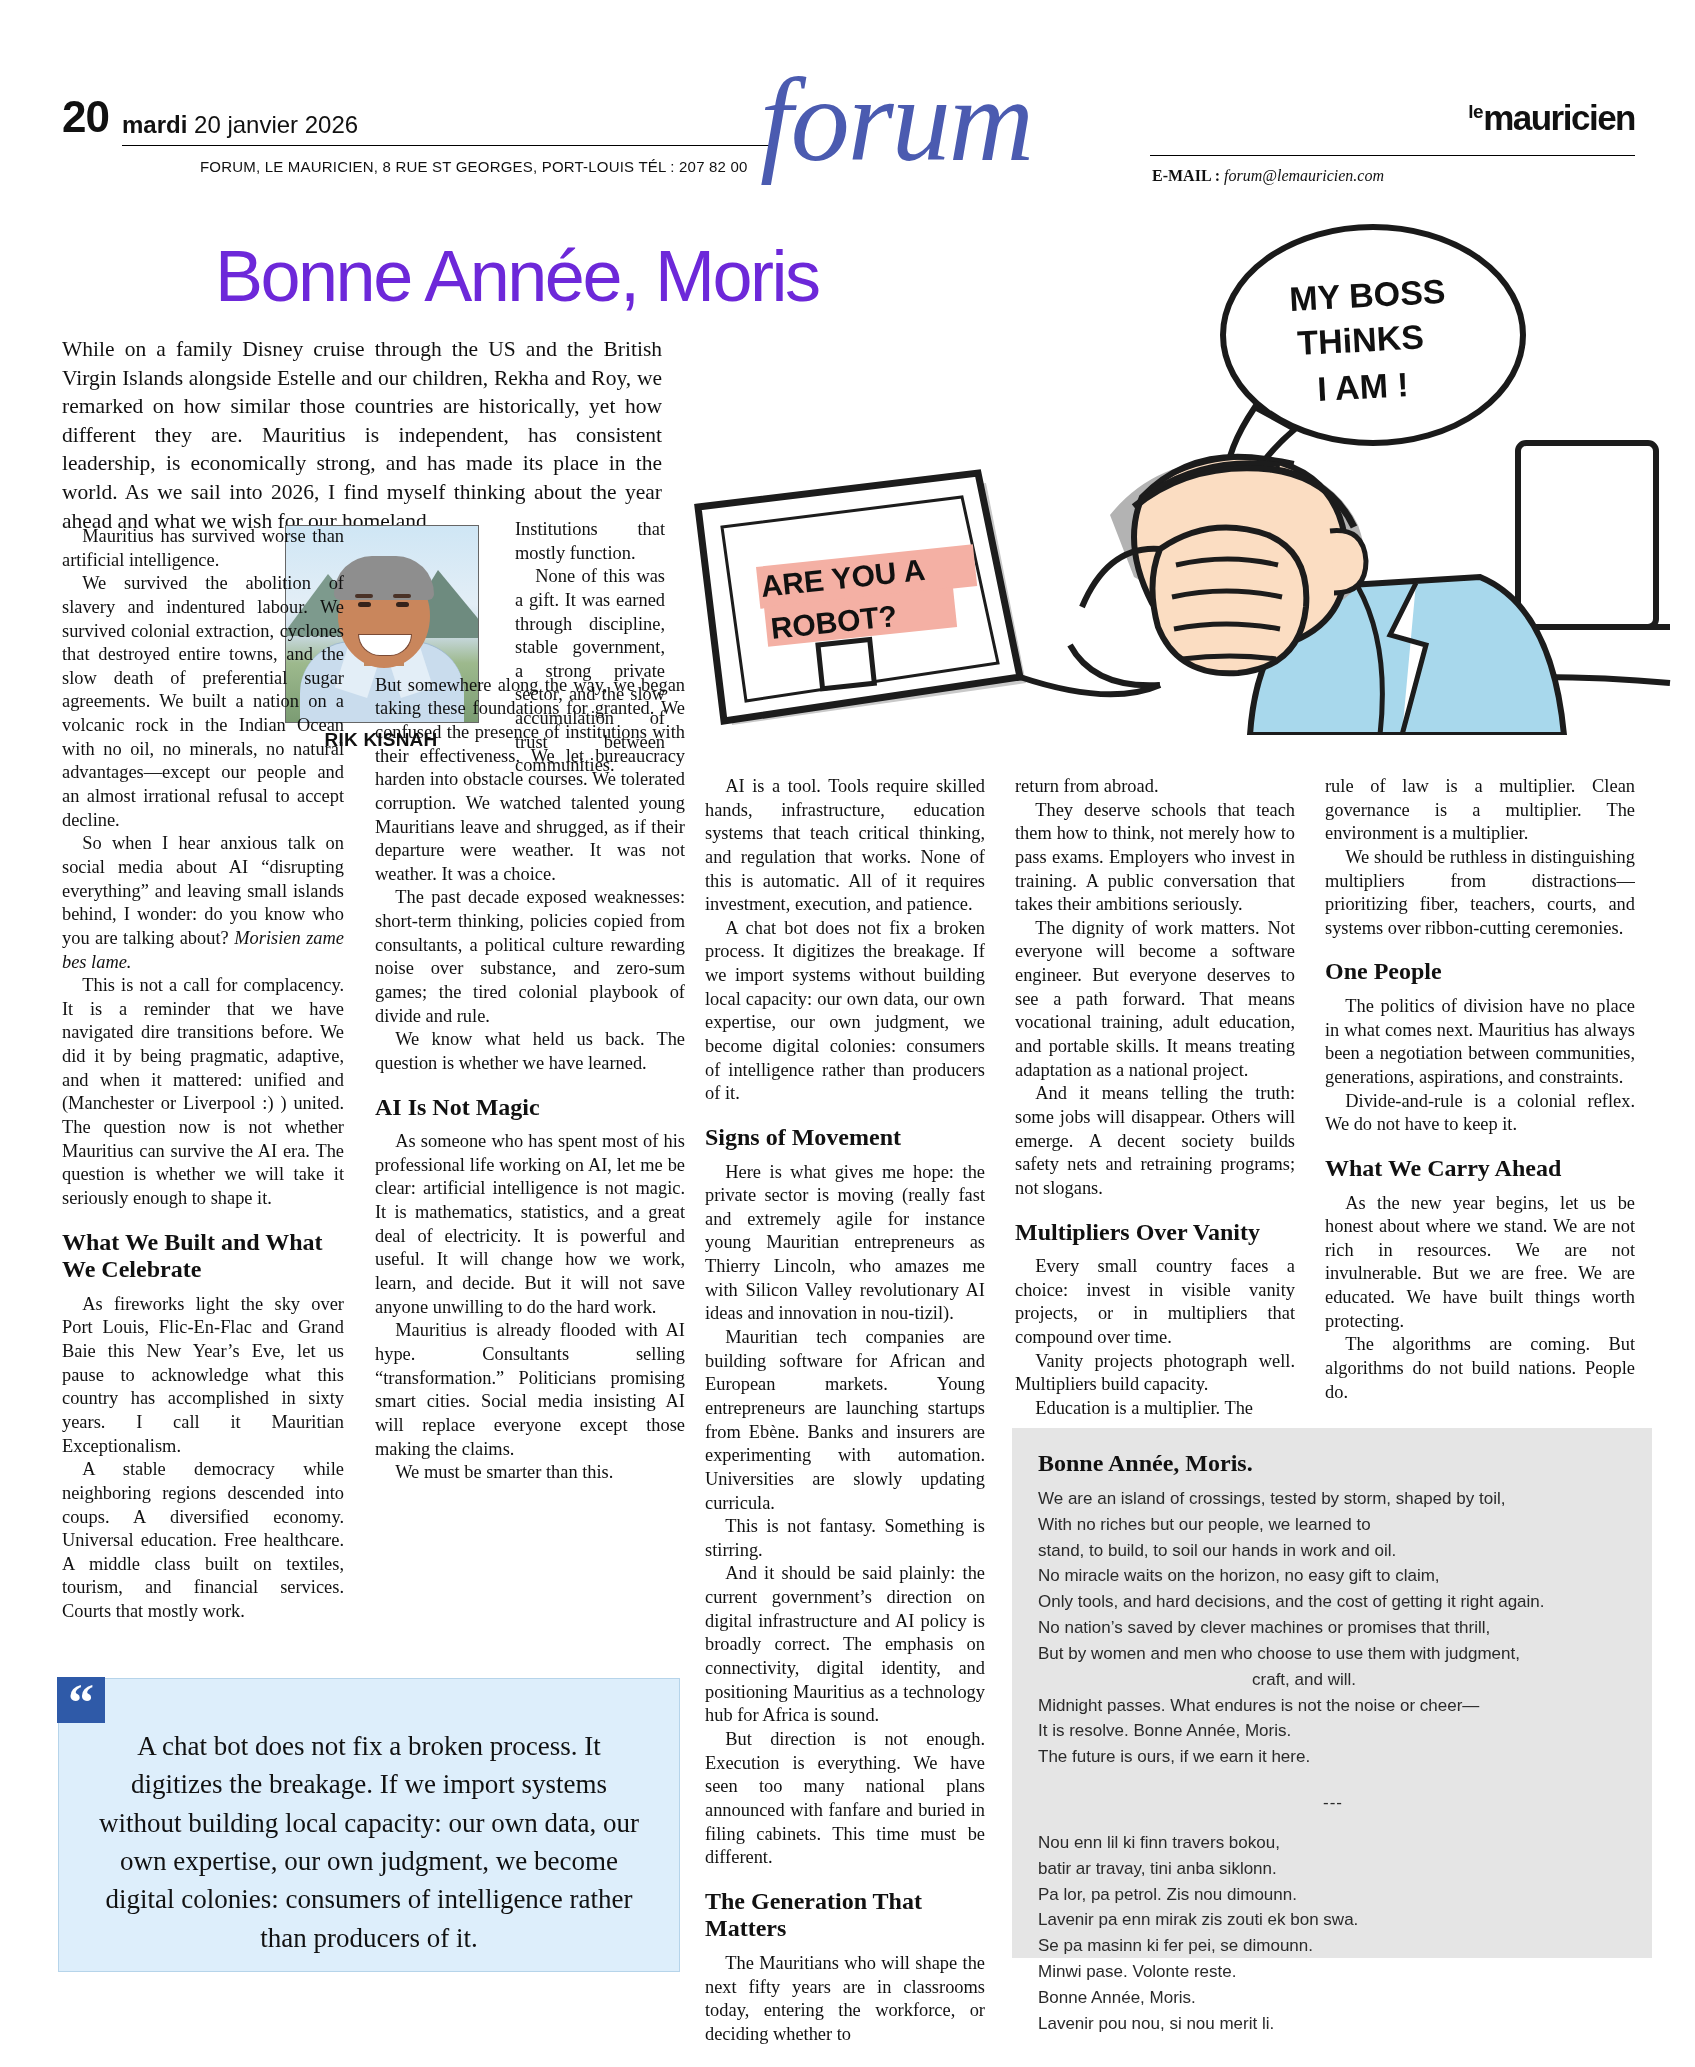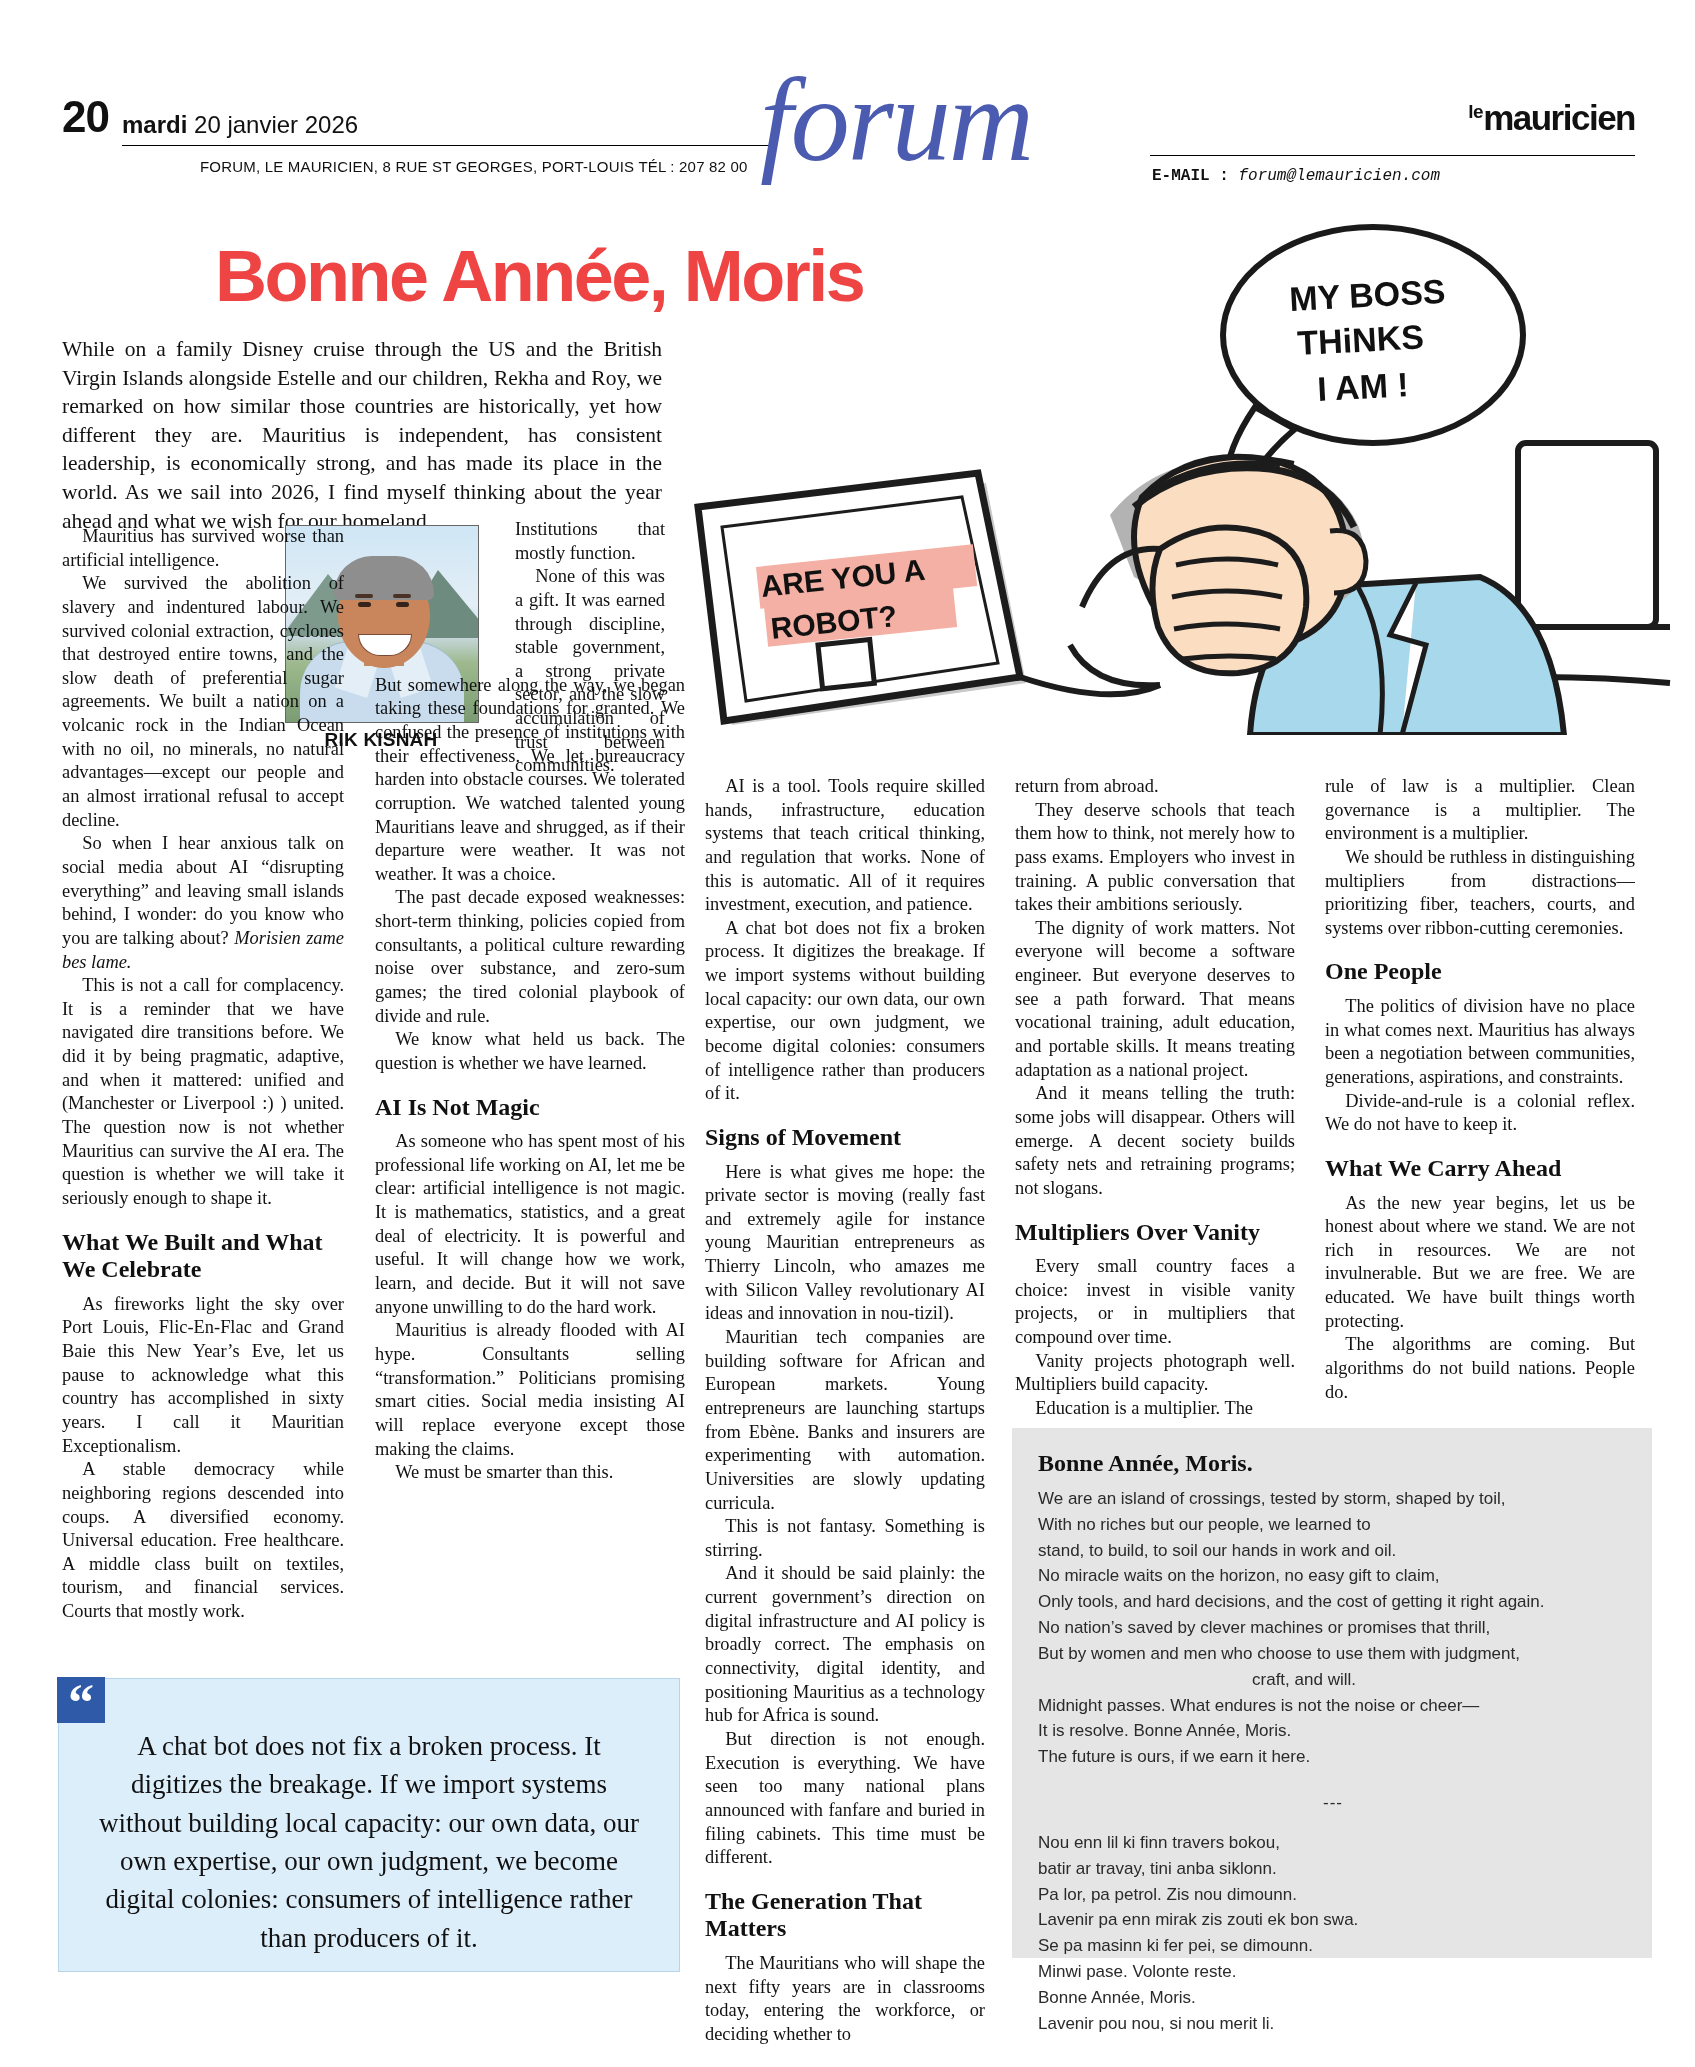--- a/index.html
+++ b/index.html
@@ -16,28 +16,28 @@
   .rule-left{position:absolute;left:122px;top:145px;width:650px;height:1px;background:#000;}
   .addr{position:absolute;left:200px;top:158px;font-family:"Liberation Sans",sans-serif;
         font-size:15px;white-space:nowrap;letter-spacing:.2px;}
   .forum-logo{position:absolute;left:760px;top:62px;width:380px;height:130px;
               font-family:"Liberation Serif",serif;font-style:italic;font-weight:400;
               font-size:118px;color:#4b5bb0;line-height:1;letter-spacing:-2px;}
   .brand{position:absolute;right:60px;top:100px;font-family:"Liberation Sans",sans-serif;
          font-weight:bold;font-size:35px;letter-spacing:-1.5px;line-height:1;}
   .brand .le{font-size:19px;vertical-align:12px;letter-spacing:-.5px;}
   .rule-right{position:absolute;left:1150px;top:155px;width:485px;height:1px;background:#000;}
-  .email{position:absolute;left:1152px;top:167px;font-family:Liberation Mono, monospace;font-size:16px;}
+  .email{position:absolute;left:1152px;top:167px;font-family:Liberation Serif, serif;font-size:16px;}
   .email i{font-style:italic;}
   .email b{font-weight:bold;}
 
   
   .headline{position:absolute;left:215px;top:240px;width:900px;
-            font-family:"Liberation Sans",sans-serif;font-weight:bold;font-size:72px;
-            letter-spacing:-2.5px;line-height:1;color:#ef4444;}
+            font-family:"Liberation Sans",sans-serif;font-weight:normal;font-size:72px;
+            letter-spacing:-2.5px;line-height:1;color:#6d28d9;}
 
   
   .cartoon{position:absolute;left:690px;top:215px;width:1000px;height:520px;}
 
   
   .lead{position:absolute;left:62px;top:335px;width:600px;font-size:21.5px;line-height:1.33;
         text-align:justify;}
 
   
   .col{position:absolute;font-size:18.4px;line-height:1.285;text-align:justify;

